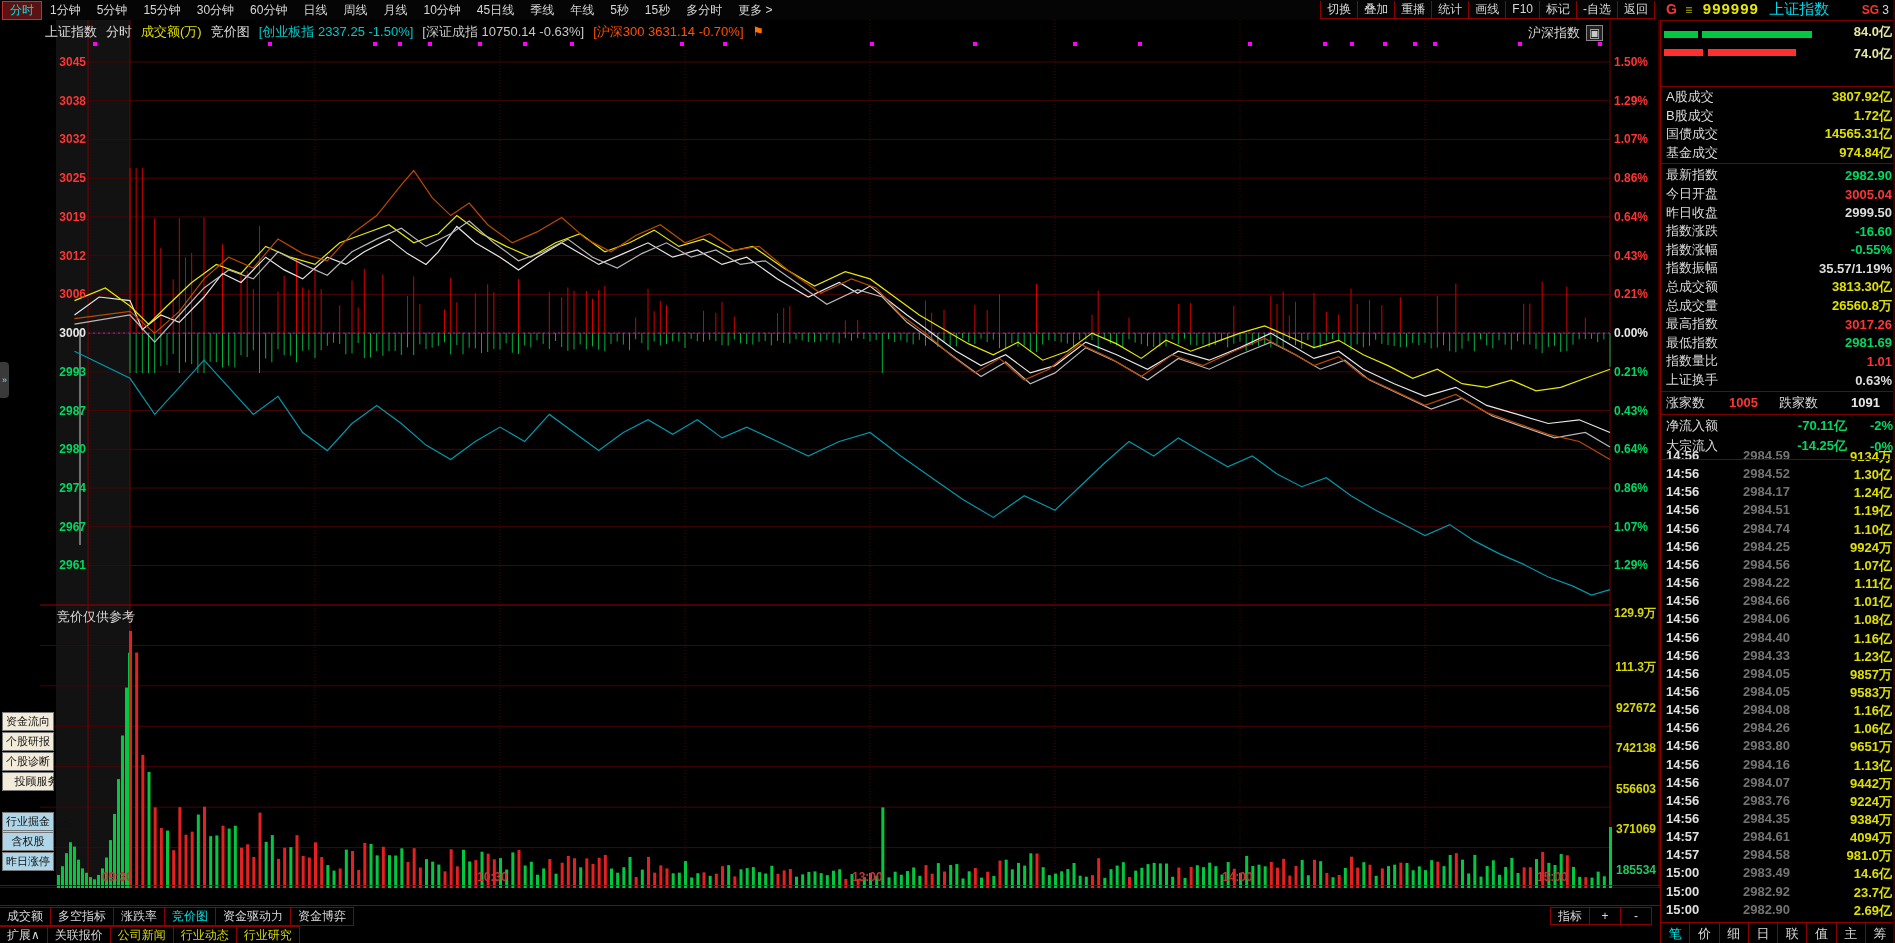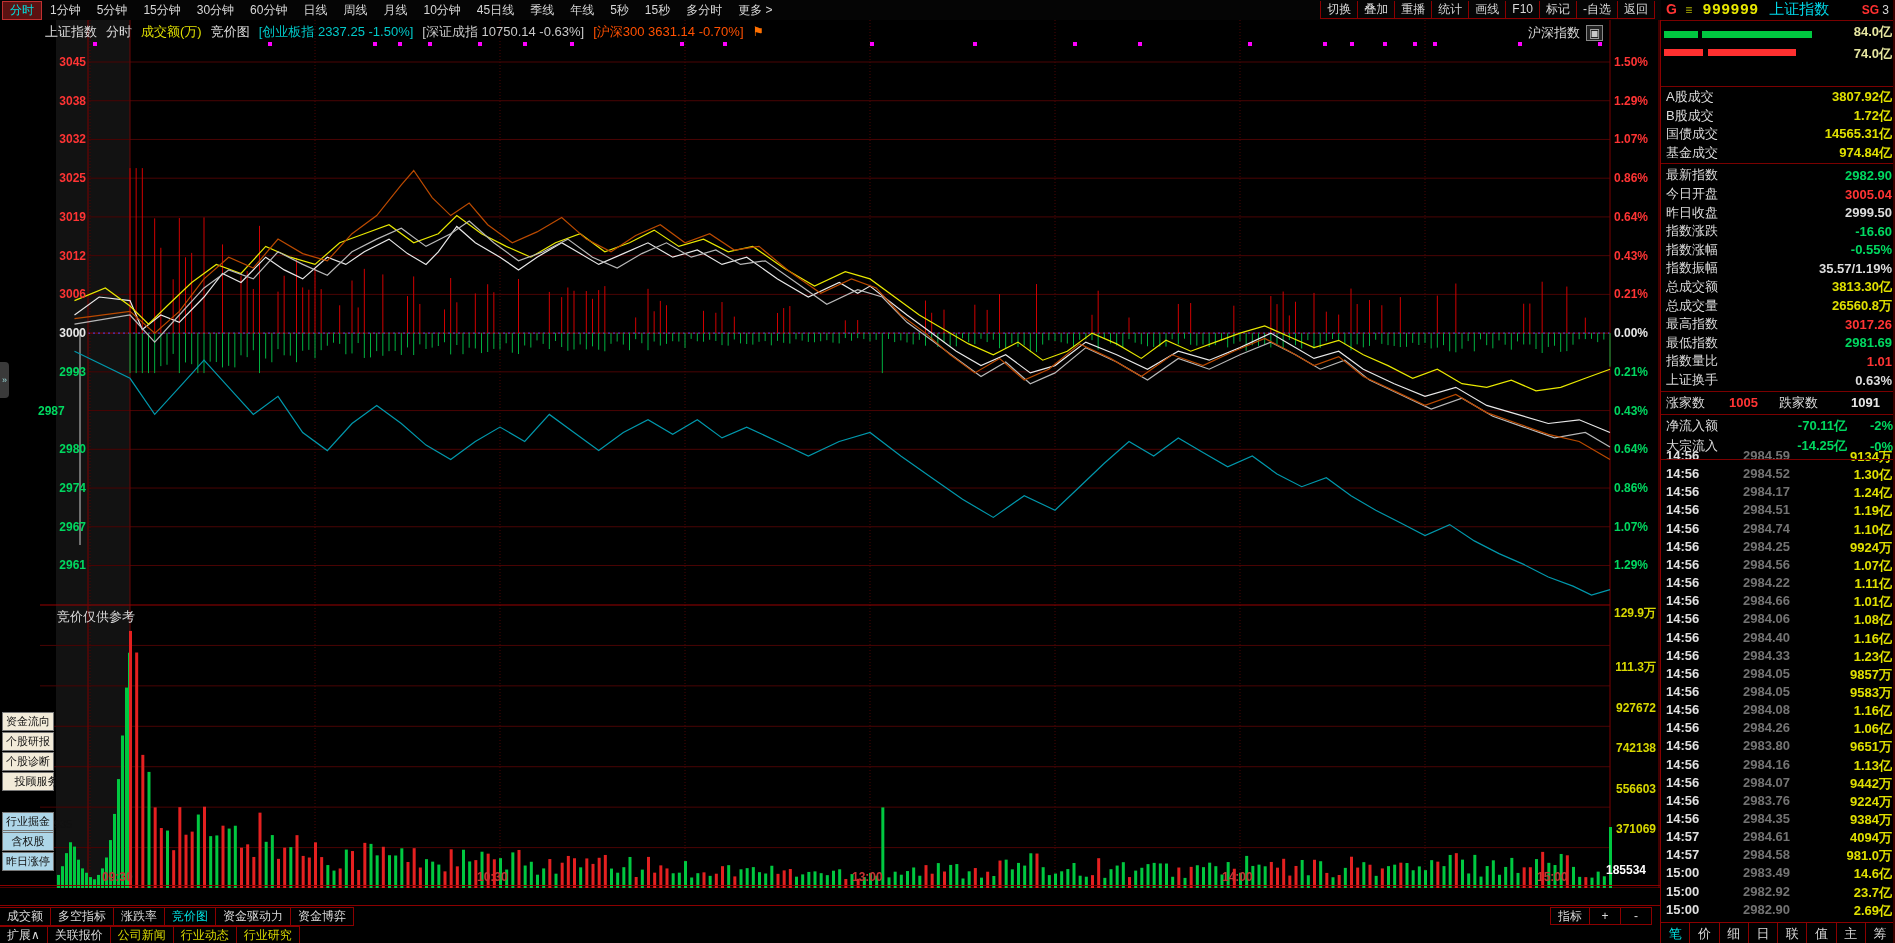--- a/index.html
+++ b/index.html
@@ -792,21 +792,21 @@
     <div id="axis-left">
         <div class="axlab" style="left: 38px; top: 36px; width: 48px; text-align: right; color: rgb(255, 52, 52);">3045</div>
         <div class="axlab" style="left: 38px; top: 74.73px; width: 48px; text-align: right; color: rgb(255, 52, 52);">3038</div>
         <div class="axlab" style="left: 38px; top: 113.46px; width: 48px; text-align: right; color: rgb(255, 52, 52);">3032</div>
         <div class="axlab" style="left: 38px; top: 152.19px; width: 48px; text-align: right; color: rgb(255, 52, 52);">3025</div>
         <div class="axlab" style="left: 38px; top: 190.92px; width: 48px; text-align: right; color: rgb(255, 52, 52);">3019</div>
         <div class="axlab" style="left: 38px; top: 229.65px; width: 48px; text-align: right; color: rgb(255, 52, 52);">3012</div>
         <div class="axlab" style="left: 38px; top: 268.38px; width: 48px; text-align: right; color: rgb(255, 52, 52);">3006</div>
         <div class="axlab" style="left: 38px; top: 307.11px; width: 48px; text-align: right; color: rgb(232, 232, 232);">3000</div>
         <div class="axlab" style="left: 38px; top: 345.84px; width: 48px; text-align: right; color: rgb(0, 216, 96);">2993</div>
-        <div class="axlab" style="left: 38px; top: 384.57px; width: 48px; color: rgb(0, 216, 96);">2987</div>
+        <div class="axlab" style="left: 38px; top: 384.57px; width: 48px; text-align: right; color: rgb(0, 216, 96);">2987</div>
         <div class="axlab" style="left: 38px; top: 423.3px; width: 48px; text-align: right; color: rgb(0, 216, 96);">2980</div>
         <div class="axlab" style="left: 38px; top: 462.03px; width: 48px; text-align: right; color: rgb(0, 216, 96);">2974</div>
         <div class="axlab" style="left: 38px; top: 500.76px; width: 48px; text-align: right; color: rgb(0, 216, 96);">2967</div>
         <div class="axlab" style="left: 38px; top: 539.49px; width: 48px; text-align: right; color: rgb(0, 216, 96);">2961</div>
       </div>
     <div id="axis-right">
         <div class="axlab" style="left: 1614px; top: 36px; color: rgb(255, 52, 52);">1.50%</div>
         <div class="axlab" style="left: 1614px; top: 74.73px; color: rgb(255, 52, 52);">1.29%</div>
         <div class="axlab" style="left: 1614px; top: 113.46px; color: rgb(255, 52, 52);">1.07%</div>
         <div class="axlab" style="left: 1614px; top: 152.19px; color: rgb(255, 52, 52);">0.86%</div>
@@ -821,21 +821,21 @@
         <div class="axlab" style="left: 1614px; top: 500.76px; color: rgb(0, 216, 96);">1.07%</div>
         <div class="axlab" style="left: 1614px; top: 539.49px; color: rgb(0, 216, 96);">1.29%</div>
       </div>
     <div id="axis-vol">
         <div class="axlab" style="left: 1596px; top: 587px; width: 60px; text-align: right; color: rgb(216, 216, 0);">129.9万</div>
         <div class="axlab" style="left: 1596px; top: 641.43px; width: 60px; text-align: right; color: rgb(216, 216, 0);">111.3万</div>
         <div class="axlab" style="left: 1596px; top: 681.86px; width: 60px; text-align: right; color: rgb(216, 216, 0);">927672</div>
         <div class="axlab" style="left: 1596px; top: 722.29px; width: 60px; text-align: right; color: rgb(216, 216, 0);">742138</div>
         <div class="axlab" style="left: 1596px; top: 762.72px; width: 60px; text-align: right; color: rgb(216, 216, 0);">556603</div>
         <div class="axlab" style="left: 1596px; top: 803.15px; width: 60px; text-align: right; color: rgb(216, 216, 0);">371069</div>
-        <div class="axlab" style="left: 1596px; top: 843.58px; width: 60px; text-align: center; color: #ffffff;">185534</div>
+        <div class="axlab" style="left: 1596px; top: 843.58px; width: 60px; text-align: right; color: #22c55e;">185534</div>
       </div>
     <div id="auction-note">竞价仅供参考</div>
     <div id="time-axis">
         <div class="t-lab" style="left: 102px;">09:30</div>
         <div class="t-lab" style="left: 477px;">10:30</div>
         <div class="t-lab" style="left: 852px;">13:00</div>
         <div class="t-lab" style="left: 1222px;">14:00</div>
         <div class="t-lab" style="left: 1537px;">15:00</div>
       </div>
   </div>

